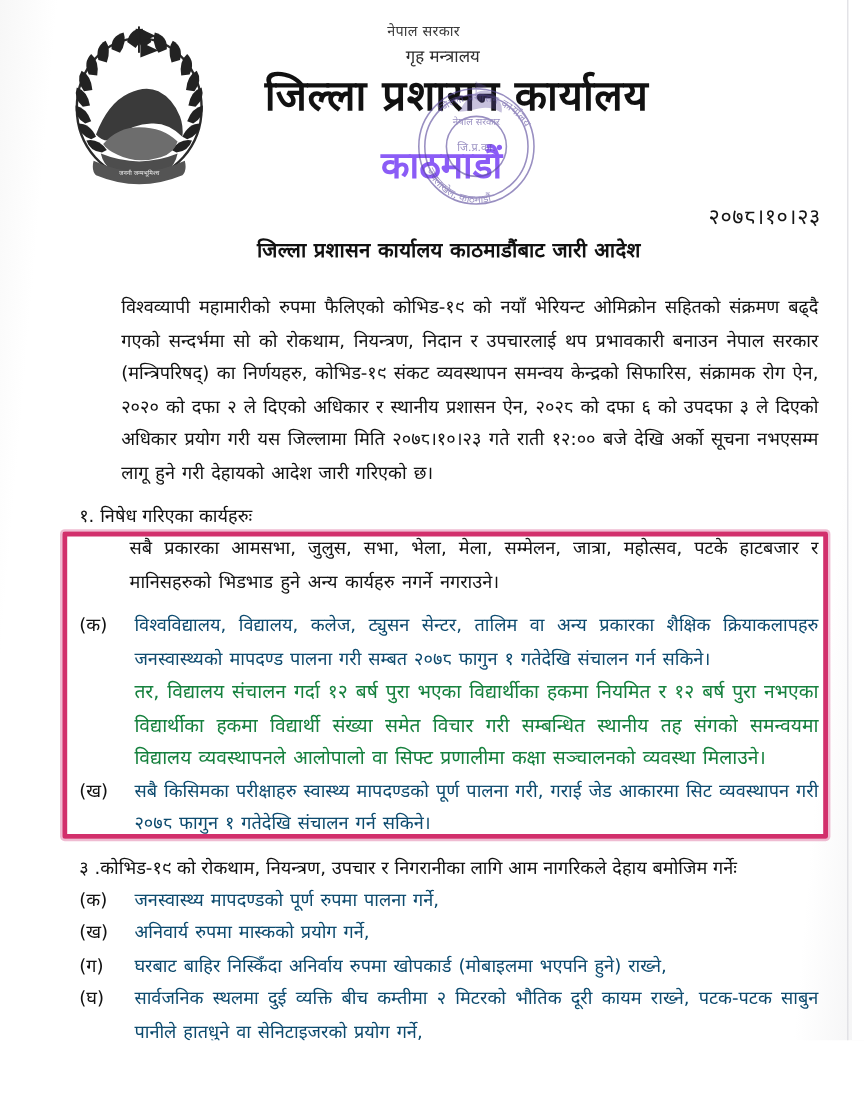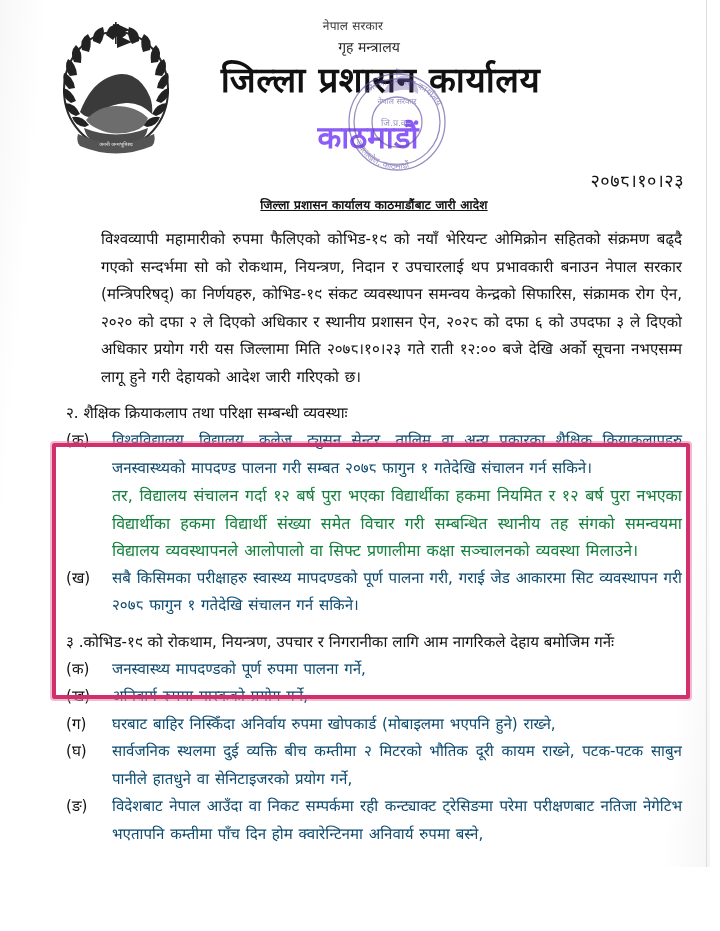--- a/index.html
+++ b/index.html
@@ -147,27 +147,26 @@
   
   .body-area {
     position: absolute;
     left: 66px;
     top: 196px;
     width: 616px;
   }
 
   .doc-heading {
     text-align: center;
-    font-size: 12px;
+    font-size: 17px;
     font-weight: bold;
     color: #111;
     font-family: "DejaVu Sans", sans-serif;
-    margin-bottom: 13px;
+    margin-bottom: 24px;
     letter-spacing: .2px;
-    text-decoration: underline;
   }
 
   .para {
     font-size: 15.1px;
     line-height: 27.5px;
     color: #121212;
     font-family: "DejaVu Sans", sans-serif;
     text-align: justify;
     text-justify: inter-word;
     word-spacing: 1px;
@@ -363,26 +362,31 @@
 
     <div class="doc-date">२०७८।१०।२३</div>
   </div>
 
   <div class="body-area">
 
     <div class="doc-heading">जिल्ला प्रशासन कार्यालय काठमाडौंबाट जारी आदेश</div>
 
     <div class="para">विश्वव्यापी महामारीको रुपमा फैलिएको कोभिड-१९ को नयाँ भेरियन्ट ओमिक्रोन सहितको संक्रमण बढ्दै गएको सन्दर्भमा सो को रोकथाम, नियन्त्रण, निदान र उपचारलाई थप प्रभावकारी बनाउन नेपाल सरकार (मन्त्रिपरिषद्) का निर्णयहरु, कोभिड-१९ संकट व्यवस्थापन समन्वय केन्द्रको सिफारिस, संक्रामक रोग ऐन, २०२० को दफा २ ले दिएको अधिकार र स्थानीय प्रशासन ऐन, २०२८ को दफा ६ को उपदफा ३ ले दिएको अधिकार प्रयोग गरी यस जिल्लामा मिति २०७८।१०।२३ गते राती १२:०० बजे देखि अर्को सूचना नभएसम्म लागू हुने गरी देहायको आदेश जारी गरिएको छ।</div>
 
-
     <div class="section">
       <div class="section-title">
-        <span>२.</span>
-        <span>शैक्षिक क्रियाकलाप तथा परिक्षा सम्बन्धी व्यवस्थाः</span>
-      </div>
+        <span>१.</span>
+        <span>निषेध गरिएका कार्यहरुः</span>
+      </div>
+      <div class="section-body">
+        <div class="plain-line">सबै प्रकारका आमसभा, जुलुस, सभा, भेला, मेला, सम्मेलन, जात्रा, महोत्सव, पटके हाटबजार र मानिसहरुको भिडभाड हुने अन्य कार्यहरु नगर्ने नगराउने।</div>
+      </div>
+    </div>
+
+    <div class="section">
 
       <div class="item">
         <div class="item-marker">(क)</div>
         <div class="item-text">विश्वविद्यालय, विद्यालय, कलेज, ट्युसन सेन्टर, तालिम वा अन्य प्रकारका शैक्षिक क्रियाकलापहरु जनस्वास्थ्यको मापदण्ड पालना गरी सम्बत २०७८ फागुन १ गतेदेखि संचालन गर्न सकिने।</div>
       </div>
       <div class="sub-note">तर, विद्यालय संचालन गर्दा १२ बर्ष पुरा भएका विद्यार्थीका हकमा नियमित र १२ बर्ष पुरा नभएका विद्यार्थीका हकमा विद्यार्थी संख्या समेत विचार गरी सम्बन्धित स्थानीय तह संगको समन्वयमा विद्यालय व्यवस्थापनले आलोपालो वा सिफ्ट प्रणालीमा कक्षा सञ्चालनको व्यवस्था मिलाउने।</div>
 
       <div class="item">
         <div class="item-marker">(ख)</div>
         <div class="item-text">सबै किसिमका परीक्षाहरु स्वास्थ्य मापदण्डको पूर्ण पालना गरी, गराई जेड आकारमा सिट व्यवस्थापन गरी २०७८ फागुन १ गतेदेखि संचालन गर्न सकिने।</div>

